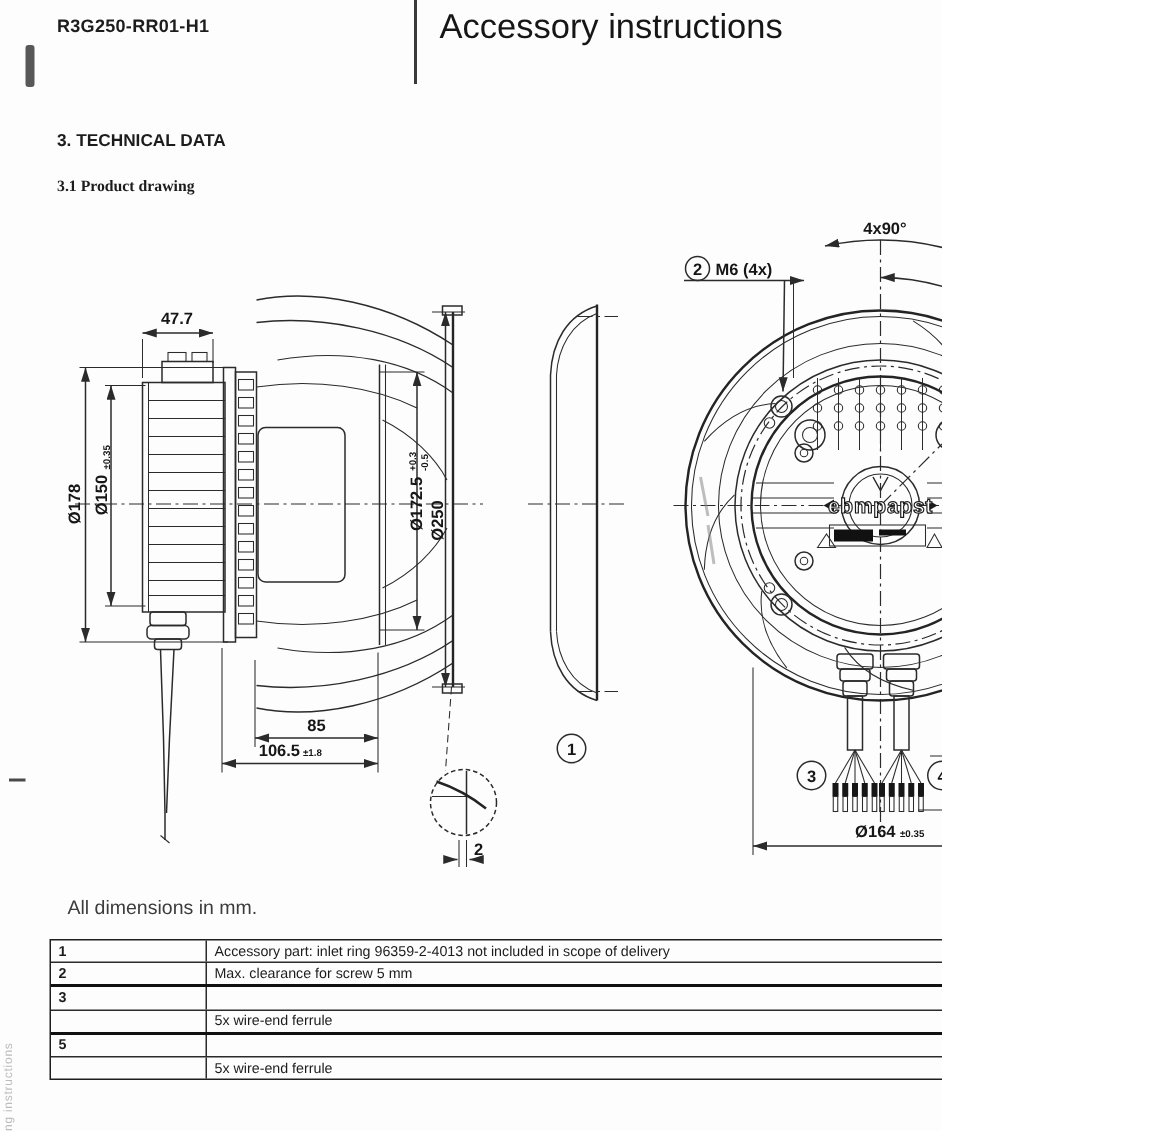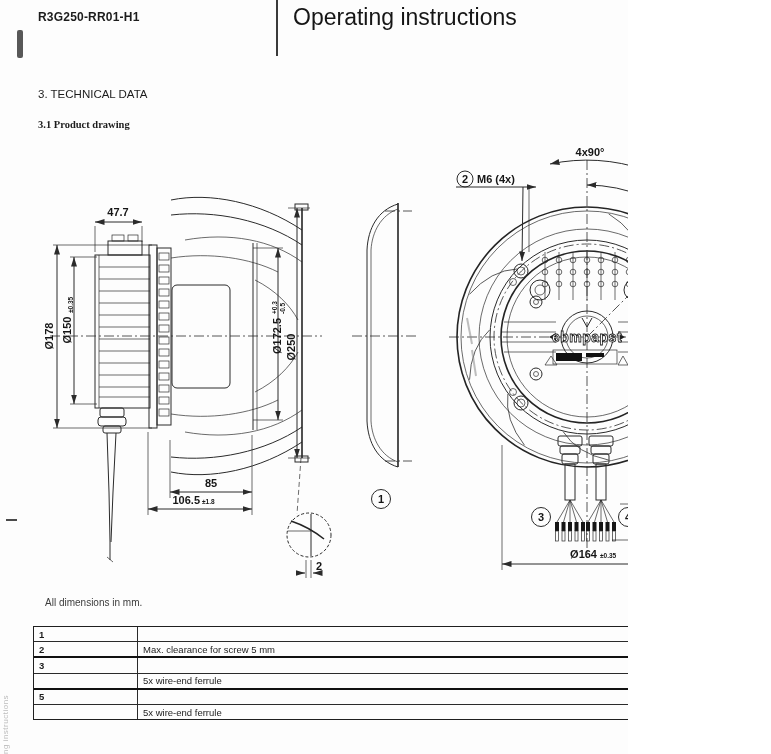--- a/index.html
+++ b/index.html
@@ -1,23 +1,23 @@
 <!DOCTYPE html>
 <html><head>
 <meta charset="utf-8">
 <style>
   html,body{margin:0;padding:0;background:#ffffff;}
   #page{position:relative;width:628px;height:754px;background:#fdfdfd;overflow:hidden;
         font-family:"Liberation Sans",sans-serif;color:#1c1c1c;}
   .docnum{position:absolute;left:38px;top:10px;font-size:12px;font-weight:bold;letter-spacing:.2px;}
   .hdr-divider{position:absolute;left:276px;top:0;width:2px;height:56px;background:#3a3a3a;}
   .title{position:absolute;left:293px;top:4px;font-size:23px;font-weight:normal;color:#161616;}
-  .sec{position:absolute;left:38px;top:88px;font-size:11.5px;font-weight:normal;}
+  .sec{position:absolute;left:38px;top:88px;font-size:11.5px;font-weight:bold;}
   .subsec{position:absolute;left:38px;top:119px;font-size:10.5px;font-weight:bold;font-family:Liberation Serif, serif;}
-  .note{position:absolute;left:45px;top:597px;font-size:10px;color:#3c3c3c;}
+  .note{position:absolute;left:45px;top:597px;font-size:13px;color:#3c3c3c;}
   .edge-text{position:absolute;left:1px;top:634px;height:120px;writing-mode:vertical-rl;
              transform:rotate(180deg);font-size:8px;color:#bcbcbc;letter-spacing:.5px;}
   .smudge{position:absolute;left:17px;top:30px;width:6px;height:28px;background:#3b3b3b;border-radius:2px;opacity:.85;}
   .dash-mark{position:absolute;left:6px;top:519px;width:11px;height:2px;background:#4a4a4a;}
   
   #dwg{position:absolute;left:0;top:140px;}
   .ln{stroke:#2b2b2b;stroke-width:1;fill:none;}
   .lnb{stroke:#242424;stroke-width:1.6;fill:none;}
   .lnt{stroke:#2b2b2b;stroke-width:.7;fill:none;}
   .cl{stroke:#2b2b2b;stroke-width:.8;fill:none;stroke-dasharray:10 3 2 3;}
@@ -41,21 +41,21 @@
 <body>
 
 <div id="page">
 
   <div class="smudge"></div>
   <div class="dash-mark"></div>
   <div class="edge-text">ng instructions</div>
 
   <div class="docnum">R3G250-RR01-H1</div>
   <div class="hdr-divider"></div>
-  <div class="title">Operating instructions</div>
+  <div class="title">Accessory instructions</div>
   <div class="sec">3. TECHNICAL DATA</div>
   <div class="subsec">3.1 Product drawing</div>
 
   <svg id="dwg" width="771" height="485" viewBox="0 0 771 485">
     <defs>
       <marker id="arr" markerUnits="userSpaceOnUse" markerWidth="10" markerHeight="8" refX="9.5" refY="3" orient="auto-start-reverse">
         <path d="M0,0 L9.5,3 L0,6 Z" fill="#2b2b2b"></path>
       </marker>
     </defs>
 
@@ -407,20 +407,21 @@
         <text class="dt" x="0" y="0" text-anchor="middle">8</text>
       </g>
     </g>
   </svg>
 
   <div class="note">All dimensions in mm.</div>
 
   <div class="tbl">
     <div class="trow">
       <div class="cnum">1</div>
+      <div class="cdesc">Accessory part: inlet ring 96359-2-4013 not included in scope of delivery</div>
     </div>
     <div class="trow">
       <div class="cnum">2</div>
       <div class="cdesc">Max. clearance for screw 5 mm</div>
     </div>
     <div class="trow thick">
       <div class="cnum">3</div>
     </div>
     <div class="trow">
       <div class="cnum"></div>

